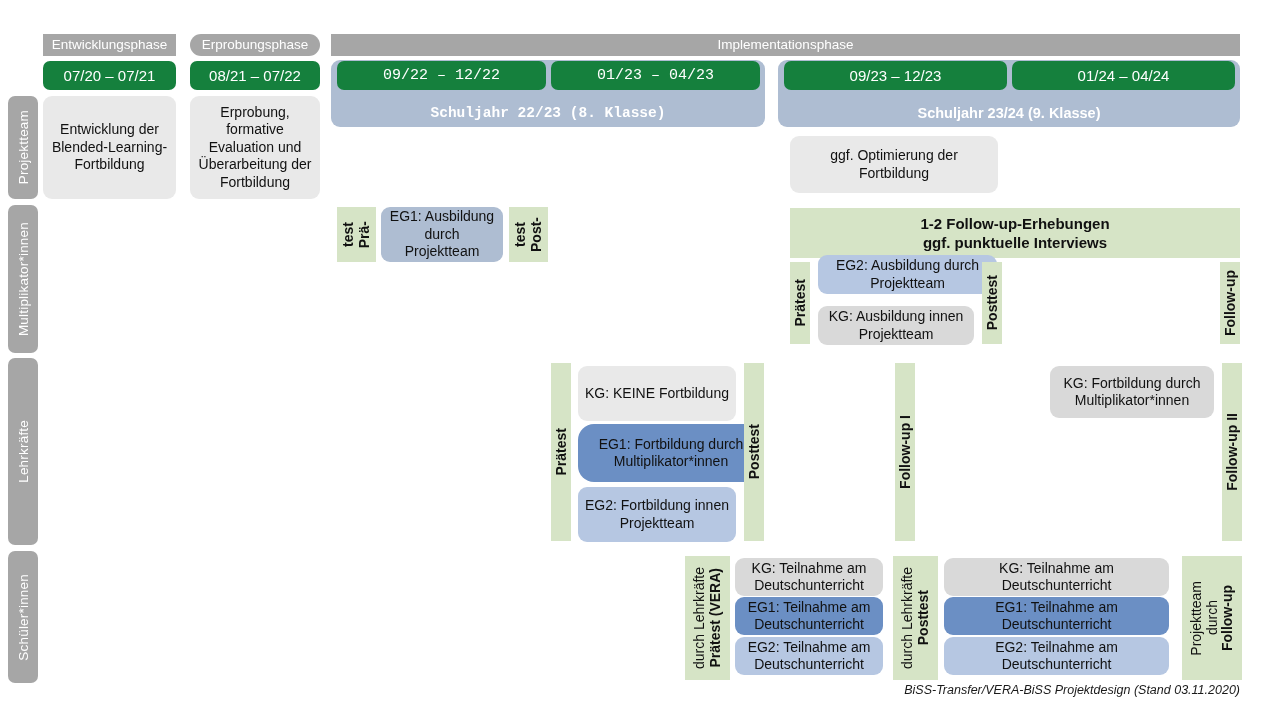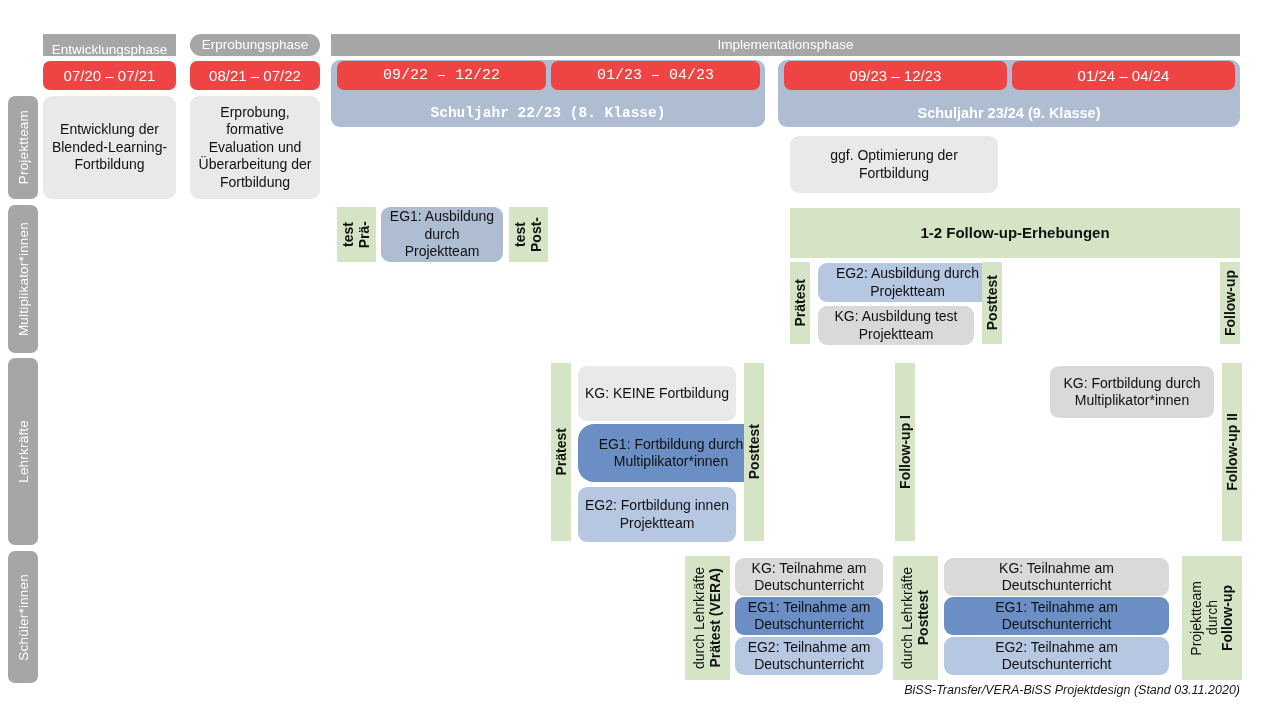--- a/index.html
+++ b/index.html
@@ -15,21 +15,21 @@
   
   .phase-head{
     background:#a6a6a6;color:#ffffff;
     font-size:13.5px;line-height:1;
     display:flex;align-items:center;justify-content:center;
     border-radius:0;
   }
 
   
   .date-pill{
-    background:#ef4444;color:#ffffff;
+    background:#15803d;color:#ffffff;
     font-size:15px;border-radius:7px;
     display:flex;align-items:center;justify-content:center;
   }
 
   
   .schuljahr{
     background:#aebdd2;border-radius:9px;
   }
   .schuljahr-label{
     position:absolute;left:0;right:0;bottom:6px;
@@ -84,21 +84,21 @@
   .footer{
     font-style:italic;font-size:12.5px;color:#1a1a1a;text-align:right;
     white-space:nowrap;
   }
 </style>
 </head>
 <body>
 
 <div id="stage">
 
-  <div class="abs phase-head" style="left:43px;top:34px;width:133px;height:22px;align-items:flex-end;">
+  <div class="abs phase-head" style="left:43px;top:34px;width:133px;height:22px;">
     <span>Entwicklungsphase</span>
   </div>
   <div class="abs phase-head" style="left:190px;top:34px;width:130px;height:22px;border-radius:11px;">
     <span>Erprobungsphase</span>
   </div>
   <div class="abs phase-head" style="left:331px;top:34px;width:909px;height:22px;">
     <span>Implementationsphase</span>
   </div>
 
   <div class="abs date-pill" style="left:43px;top:61px;width:133px;height:29px;">
@@ -163,31 +163,32 @@
   <div class="abs green" style="left:509px;top:207px;width:39px;height:55px;">
     <div class="vstack">
       <span class="vtext">Post-</span>
       <span class="vtext">test</span>
     </div>
   </div>
 
   <div class="abs greenwide" style="left:790px;top:208px;width:450px;height:50px;">
     <div>
       <div>1-2 Follow-up-Erhebungen</div>
+      <div>ggf. punktuelle Interviews</div>
     </div>
   </div>
 
   <div class="abs green" style="left:790px;top:262px;width:20px;height:82px;">
     <span class="vtext">Prätest</span>
   </div>
-  <div class="abs box blue-light" style="left:818px;top:263px;width:179px;height:39px;justify-content:flex-end;">
+  <div class="abs box blue-light" style="left:818px;top:255px;width:179px;height:39px;justify-content:flex-end;">
     <span>EG2:  Ausbildung durch Projektteam</span>
   </div>
   <div class="abs box grey2" style="left:818px;top:306px;width:156px;height:39px;">
-    <span>KG: Ausbildung test Projektteam</span>
+    <span>KG: Ausbildung innen Projektteam</span>
   </div>
   <div class="abs green" style="left:982px;top:262px;width:20px;height:82px;">
     <span class="vtext">Posttest</span>
   </div>
   <div class="abs green" style="left:1220px;top:262px;width:20px;height:82px;">
     <span class="vtext">Follow-up</span>
   </div>
 
   <div class="abs green" style="left:551px;top:363px;width:20px;height:178px;">
     <span class="vtext">Prätest</span>

